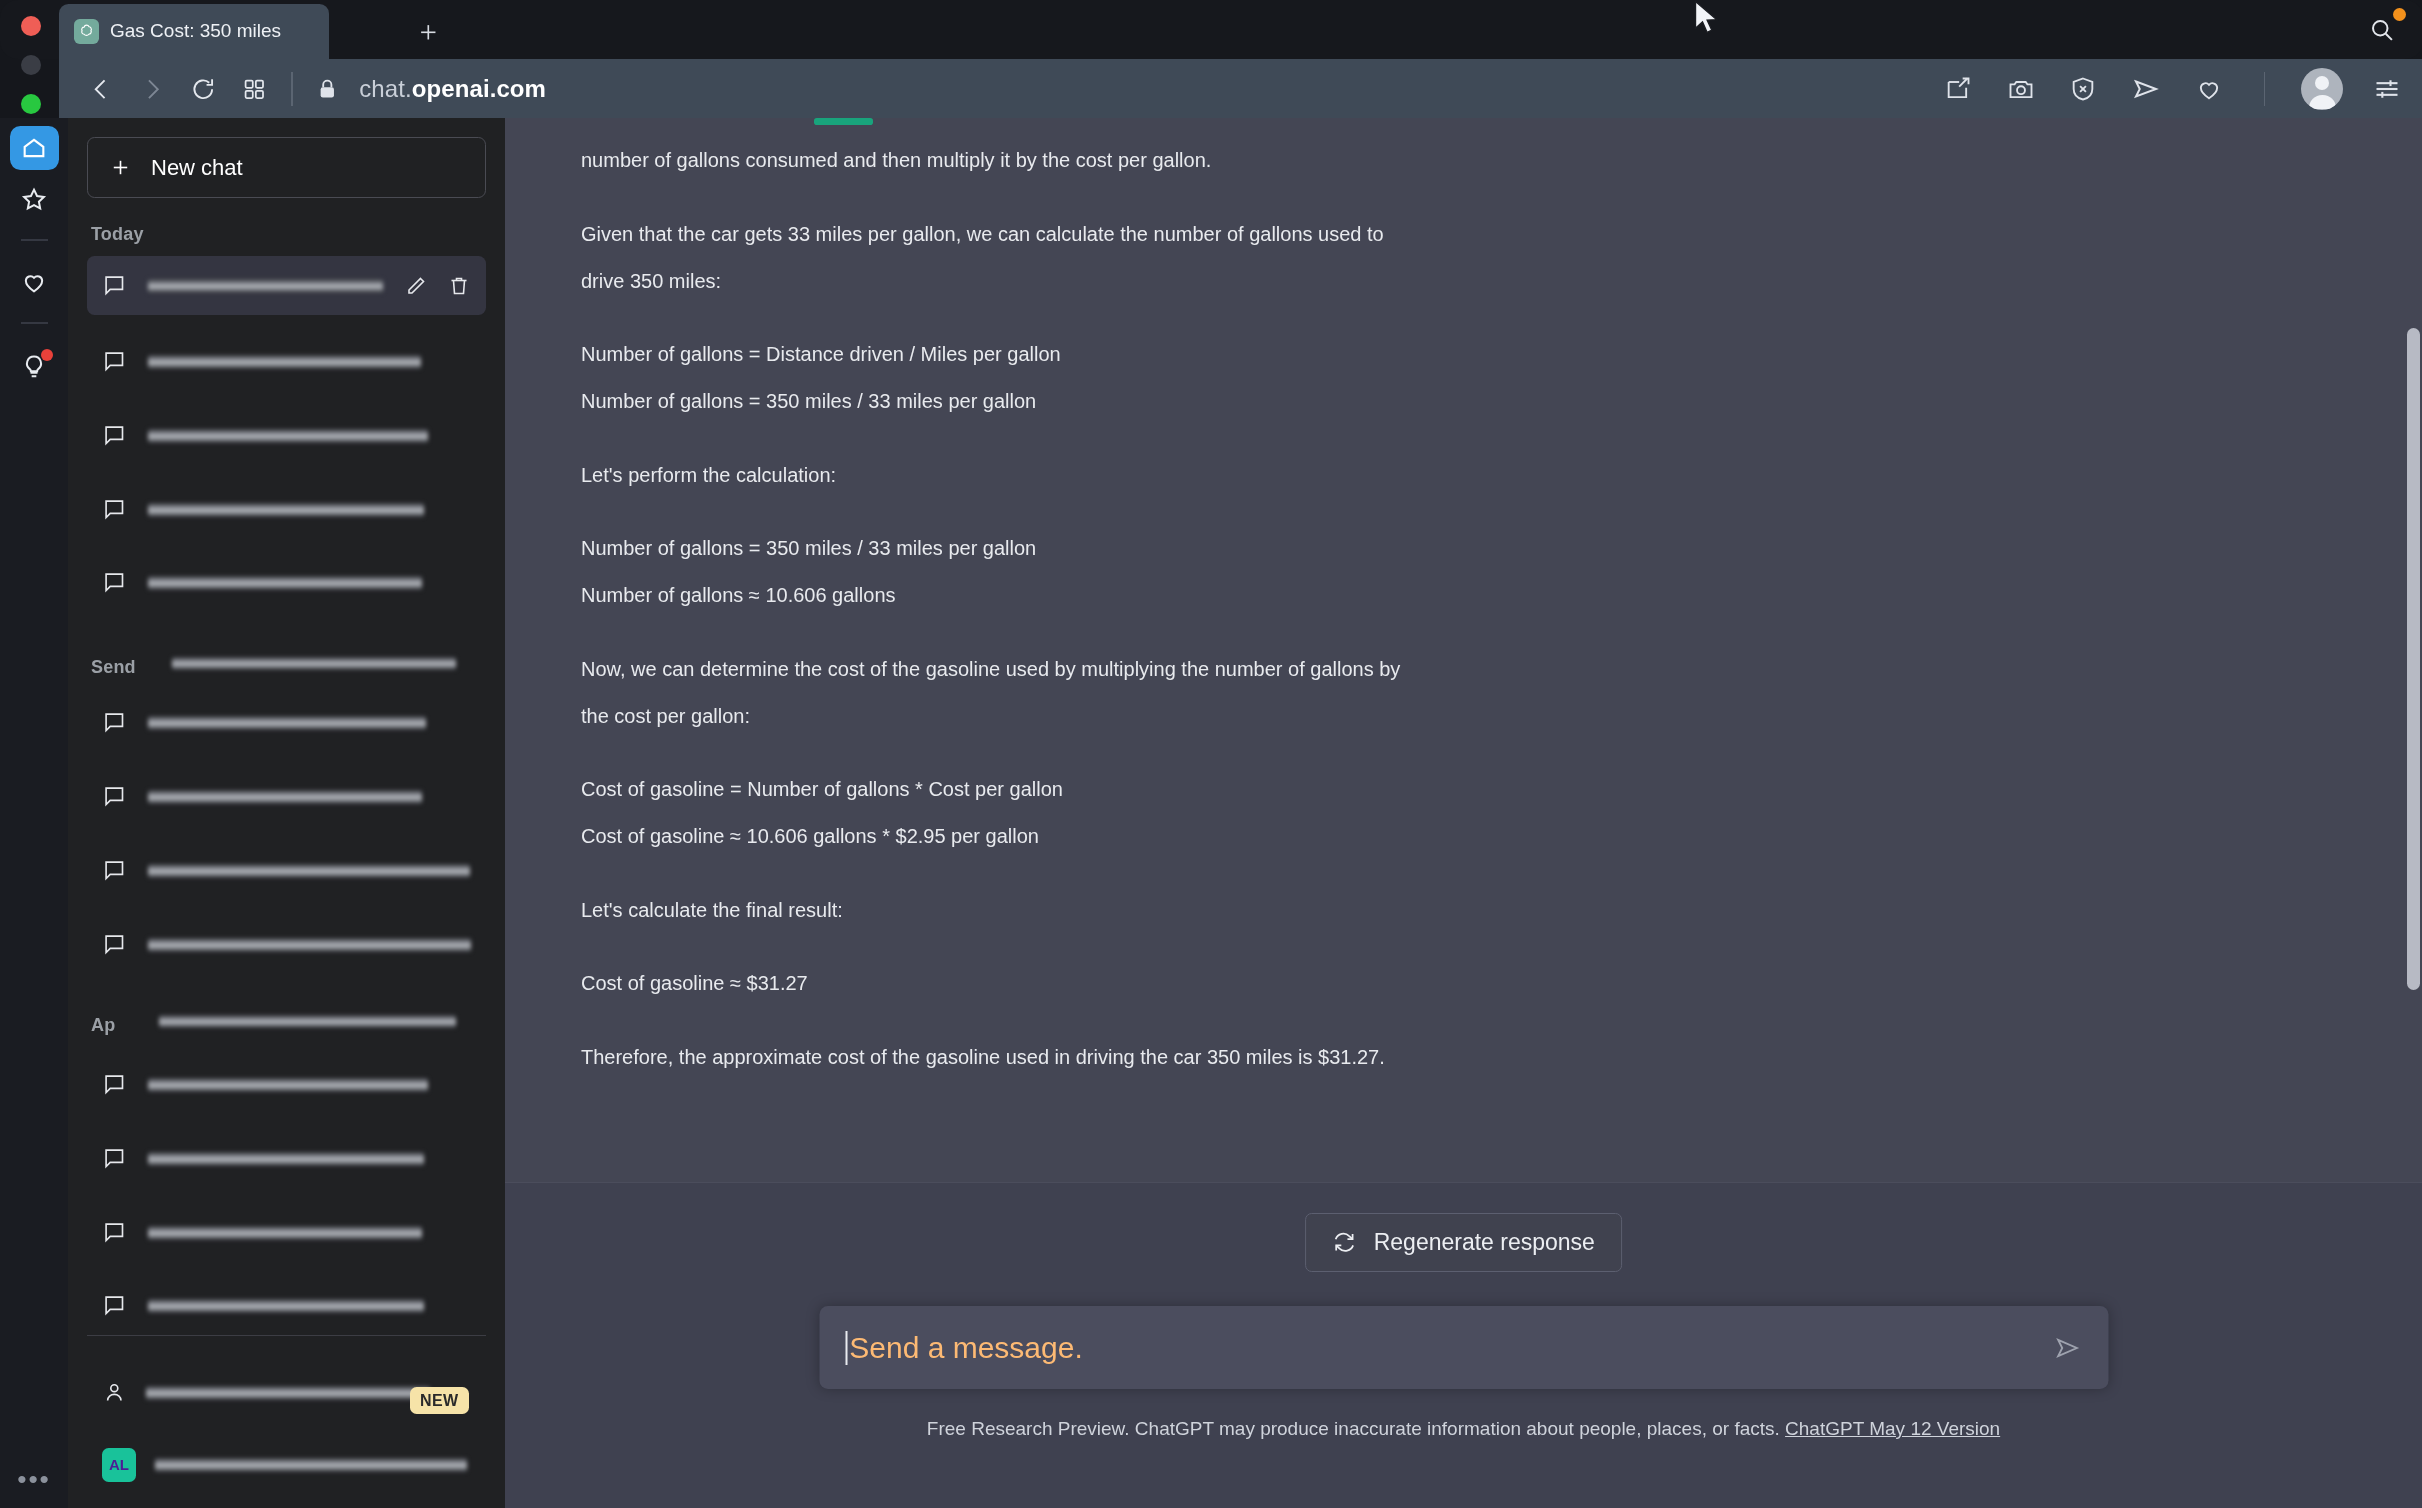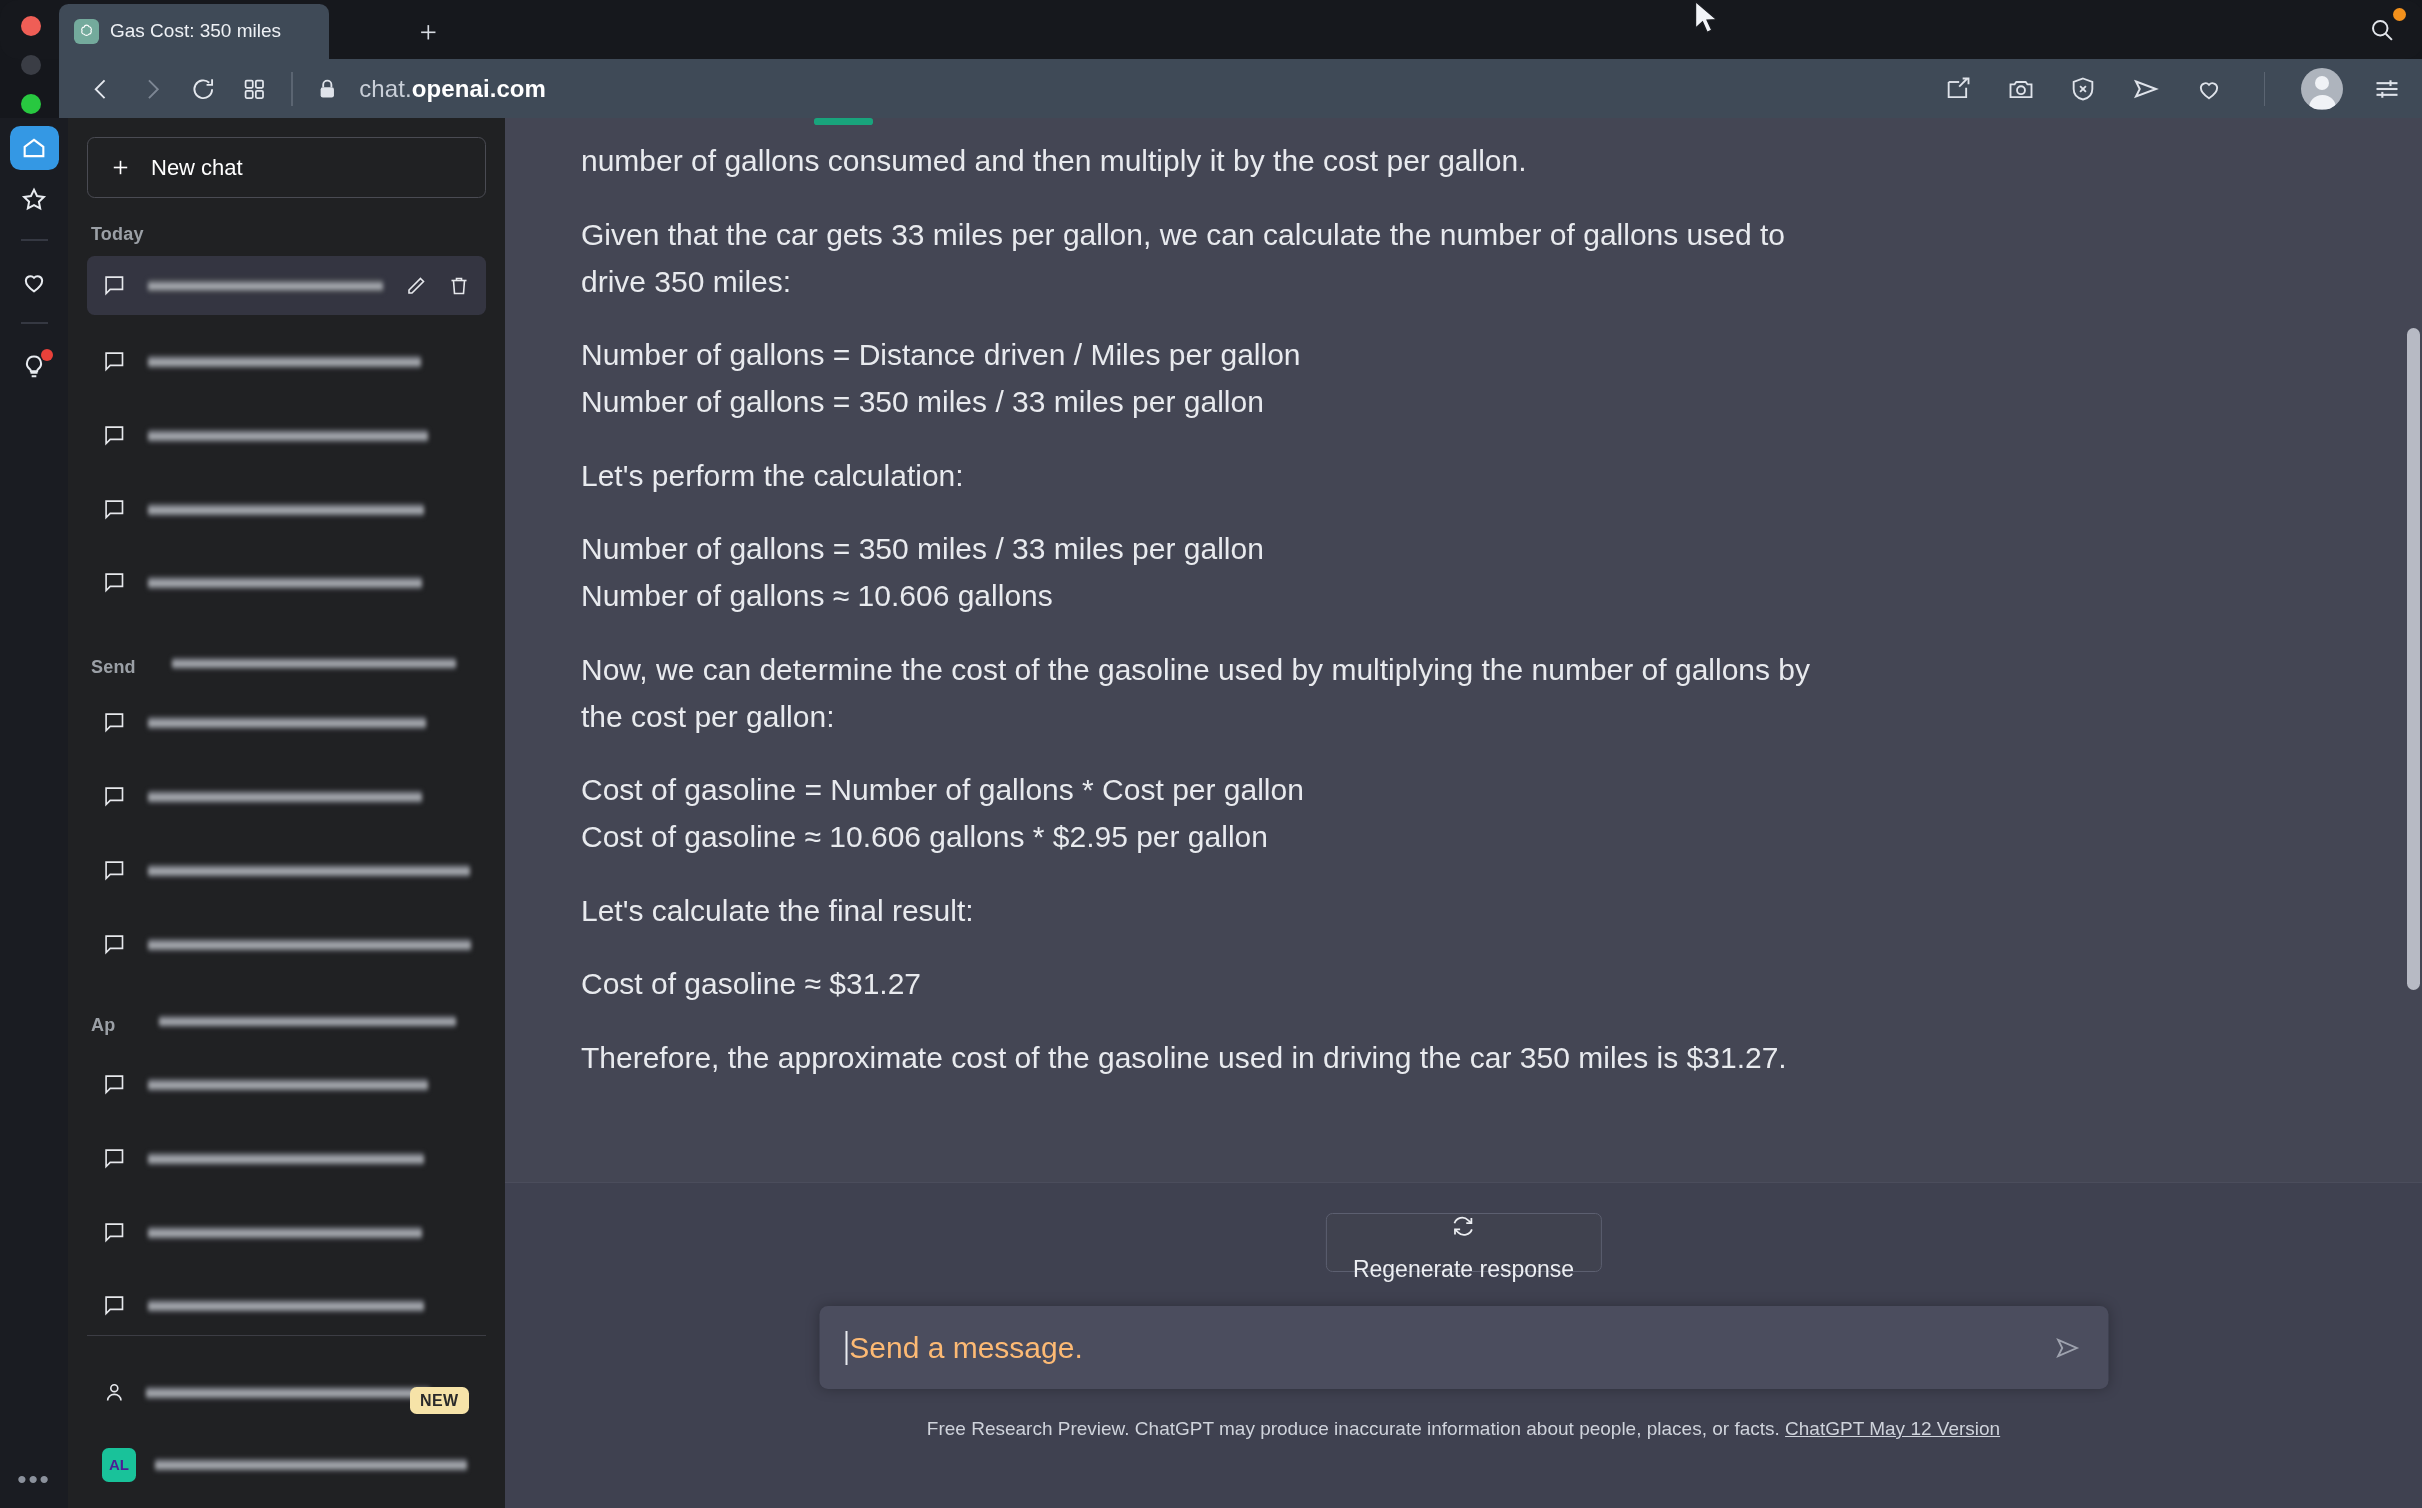--- a/index.html
+++ b/index.html
@@ -140,33 +140,33 @@
 
   
   .main {
     position: absolute; left: 505px; top: 118px; width: 1917px; height: 1390px;
     background: #444654;
   }
   .progress-track { position:absolute; left:0; top:0; width: 1917px; height: 5.7px; background: transparent; }
   .progress-bar { position:absolute; top: 0; left: 309px; width: 59px; height: 6.6px; background: #19a47c; border-radius: 2.8px; }
 
   .msg { position: absolute; left: 76px; top: 19px; width: 1609px; color: #e8eaee;
-         font-size: 30px; line-height: 47px; }
+         font-size: 20px; line-height: 47px; }
   .msg p { margin: 0 0 26.5px 0; }
 
   .composer-area {
     position: absolute; left: 0; bottom: 0; width: 1917px; height: 326px;
     background: #3f4150;
     border-top: 0.9px solid #4b4d5c;
   }
   .regen {
     position: absolute; left: 50%; transform: translateX(-50%); top: 30px;
     height: 59px; border: 0.9px solid #5c5f70; border-radius: 6.6px; background: #40424f;
     display:flex; align-items:center; gap: 17px; padding: 0 26.5px;
-    color: #eceef2; font-size: 23px; flex-direction: column;
+    color: #eceef2; font-size: 23px;
   }
   .inputbox {
     position: absolute; left: 50%; transform: translateX(-50%); top: 123px;
     width: 1289px; height: 83px; background: #4b4d5e; border-radius: 8.5px;
     box-shadow: 0 0 13.2px rgba(0,0,0,.28);
     display:flex; align-items:center; padding: 0 26.5px;
   }
   .caret { width: 1.9px; height: 34px; background: #e9ebef; margin-right: 1.9px; }
   .ph { color: #fdba74; font-size: 30px; }
   .sendbtn { margin-left: auto; color: #9ea2ae; display:flex; }

